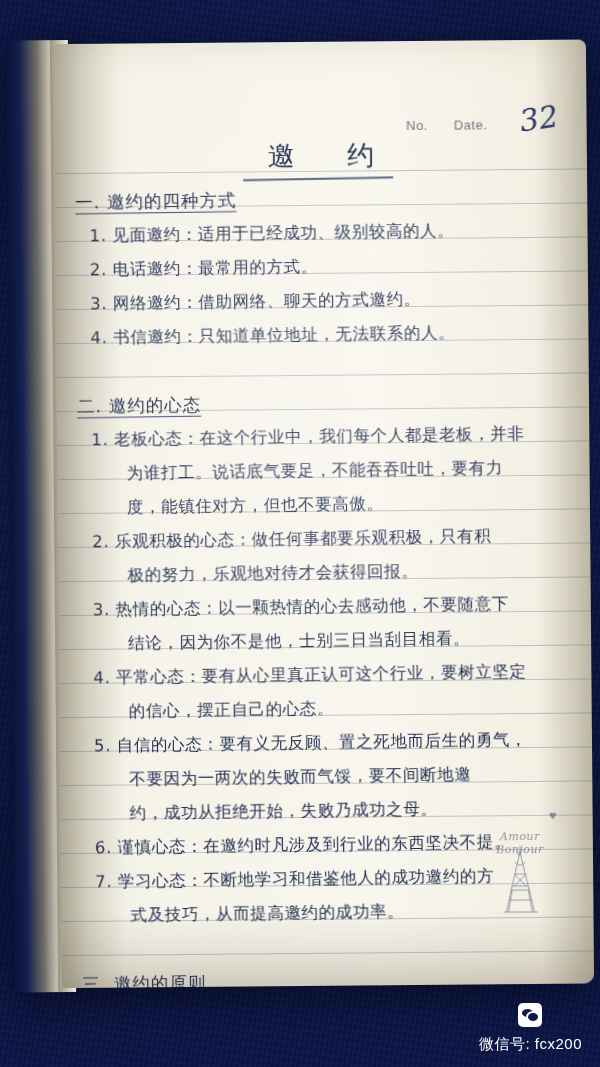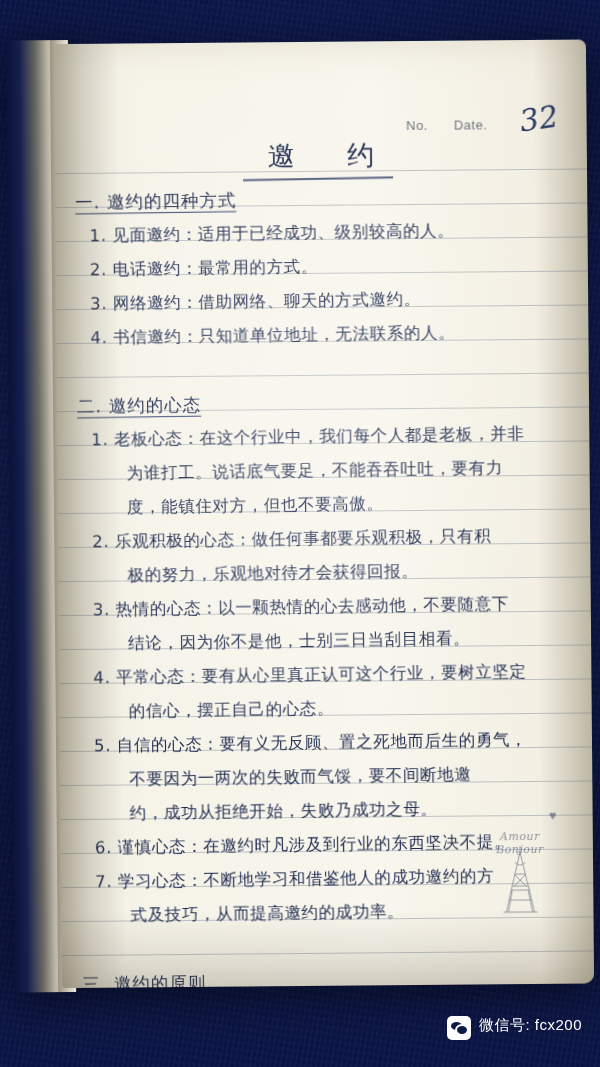--- a/index.html
+++ b/index.html
@@ -207,21 +207,23 @@
     display: flex;
     align-items: center;
     justify-content: flex-end;
     padding-right: 18px;
     color: #ffffff;
     font-size: 15px;
     letter-spacing: 0.5px;
   }
   .wx-badge {
     display: inline-flex;
+    align-items: center;
     gap: 8px;
+    flex-direction: column;
   }
   .wx-icon {
     width: 24px; height: 24px;
     background: #ffffff;
     border-radius: 5px;
     position: relative;
     display: inline-block;
   }
   .wx-icon::before {
     content: "";

